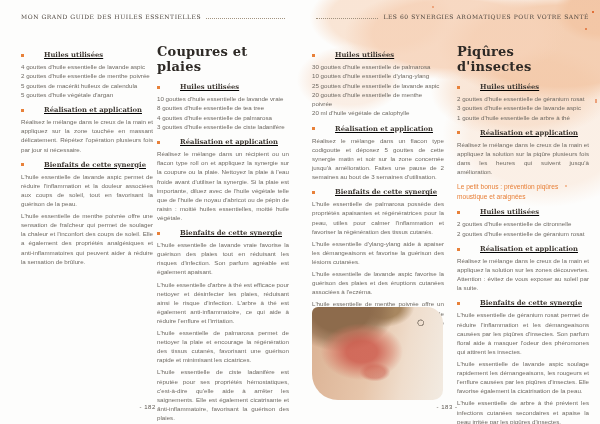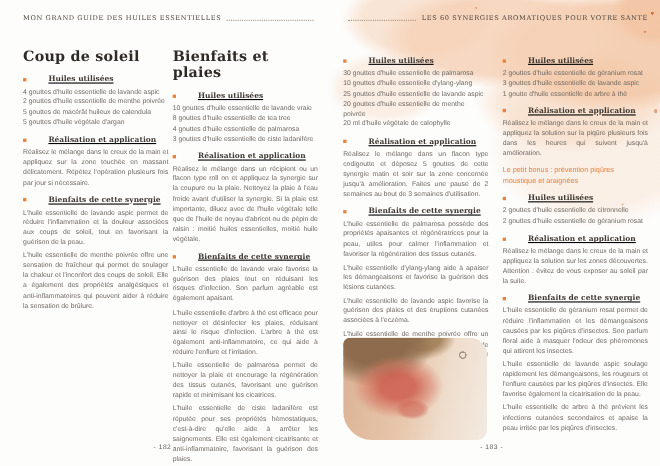--- a/index.html
+++ b/index.html
@@ -69,21 +69,20 @@
   <div class="runhead left">
     <span>MON GRAND GUIDE DES HUILES ESSENTIELLES</span>
     <span class="leader"></span>
   </div>
   <div class="runhead right">
     <span class="leader"></span>
     <span>LES 60 SYNERGIES AROMATIQUES POUR VOTRE SANTÉ</span>
   </div>
 
   <div class="col" id="col0">
-      <h2 class="col-title">Coup de soleil</h2>
       <div class="subhead">
         <span class="bullet"></span>
         <span class="subhead-label">Huiles utilisées</span>
       </div>
       <div class="line">4 gouttes d'huile essentielle de lavande aspic</div>
       <div class="line">2 gouttes d'huile essentielle de menthe poivrée</div>
       <div class="line">5 gouttes de macérât huileux de calendula</div>
       <div class="line">5 gouttes d'huile végétale d'argan</div>
       <div class="subhead">
         <span class="bullet"></span>
@@ -91,21 +90,21 @@
       </div>
       <div class="para">Réalisez le mélange dans le creux de la main et appliquez sur la zone touchée en massant délicatement. Répétez l'opération plusieurs fois par jour si nécessaire.</div>
       <div class="subhead">
         <span class="bullet"></span>
         <span class="subhead-label">Bienfaits de cette synergie</span>
       </div>
       <div class="para">L'huile essentielle de lavande aspic permet de réduire l'inflammation et la douleur associées aux coups de soleil, tout en favorisant la guérison de la peau.</div>
       <div class="para">L'huile essentielle de menthe poivrée offre une sensation de fraîcheur qui permet de soulager la chaleur et l'inconfort des coups de soleil. Elle a également des propriétés analgésiques et anti-inflammatoires qui peuvent aider à réduire la sensation de brûlure.</div>
     </div>
   <div class="col" id="col1">
-      <h2 class="col-title">Bienfaits et plaies</h2>
+      <h2 class="col-title">Coupures et plaies</h2>
       <div class="subhead">
         <span class="bullet"></span>
         <span class="subhead-label">Huiles utilisées</span>
       </div>
       <div class="line">10 gouttes d'huile essentielle de lavande vraie</div>
       <div class="line">8 gouttes d'huile essentielle de tea tree</div>
       <div class="line">4 gouttes d'huile essentielle de palmarosa</div>
       <div class="line">3 gouttes d'huile essentielle de ciste ladanifère</div>
       <div class="subhead">
         <span class="bullet"></span>
@@ -139,20 +138,21 @@
       <div class="subhead">
         <span class="bullet"></span>
         <span class="subhead-label">Bienfaits de cette synergie</span>
       </div>
       <div class="para">L'huile essentielle de palmarosa possède des propriétés apaisantes et régénératrices pour la peau, utiles pour calmer l'inflammation et favoriser la régénération des tissus cutanés.</div>
       <div class="para">L'huile essentielle d'ylang-ylang aide à apaiser les démangeaisons et favorise la guérison des lésions cutanées.</div>
       <div class="para">L'huile essentielle de lavande aspic favorise la guérison des plaies et des éruptions cutanées associées à l'eczéma.</div>
       <div class="para">L'huile essentielle de menthe poivrée offre un soulagement des démangeaisons et de l'inconfort, tout en procurant une sensation de fraîcheur apaisante à la peau.</div>
     </div>
   <div class="col" id="col3">
+      <h2 class="col-title">Piqûres d'insectes</h2>
       <div class="subhead">
         <span class="bullet"></span>
         <span class="subhead-label">Huiles utilisées</span>
       </div>
       <div class="line">2 gouttes d'huile essentielle de géranium rosat</div>
       <div class="line">3 gouttes d'huile essentielle de lavande aspic</div>
       <div class="line">1 goutte d'huile essentielle de arbre à thé</div>
       <div class="subhead">
         <span class="bullet"></span>
         <span class="subhead-label">Réalisation et application</span>

